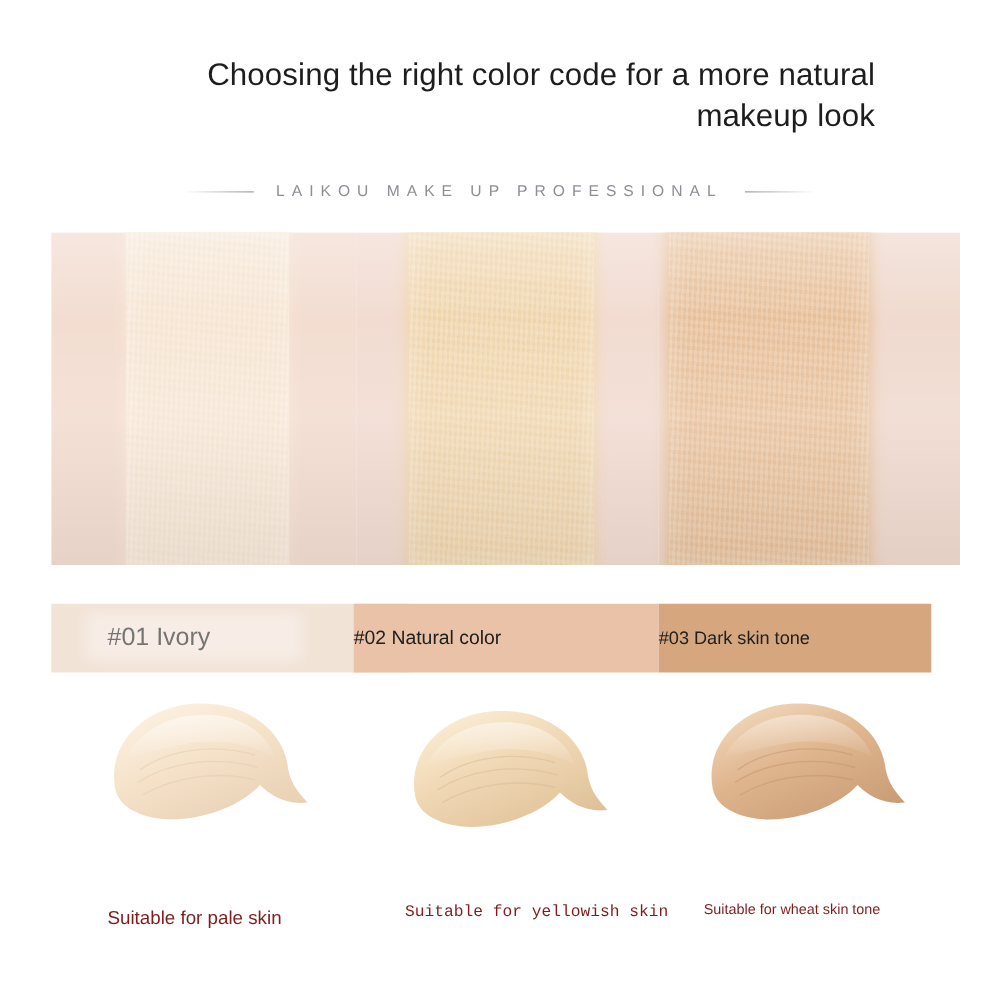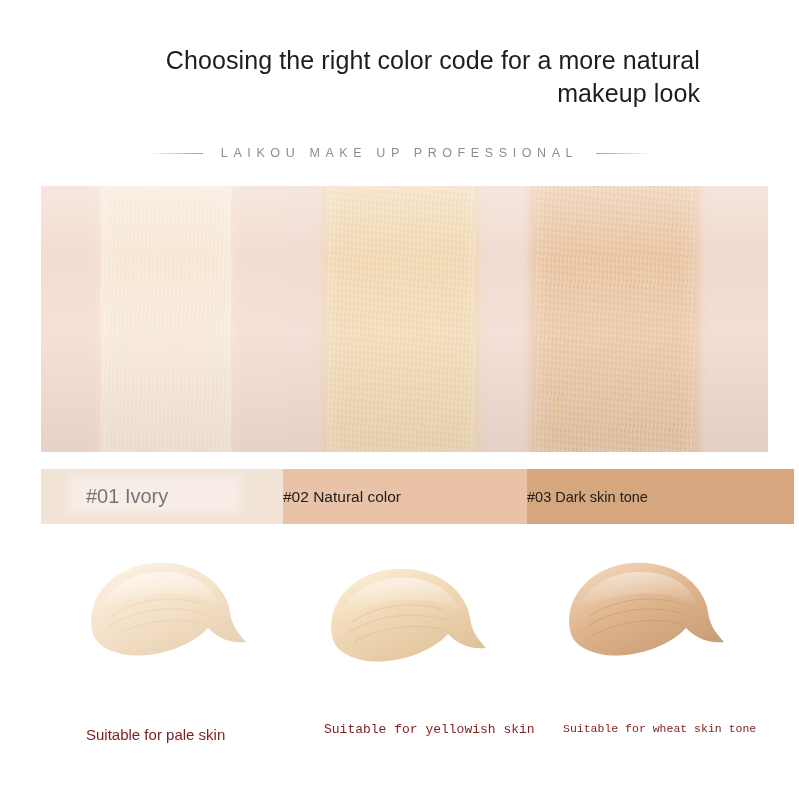--- a/index.html
+++ b/index.html
@@ -107,21 +107,21 @@
     position: absolute;
     inset: 0;
     background: linear-gradient(180deg, rgba(255,255,255,.30) 0%, rgba(255,255,255,0) 26%,
                 rgba(255,255,255,.12) 55%, rgba(0,0,0,.05) 100%);
   }
 
   
   .label-bar {
     position: absolute;
     left: 41px;
-    top: 469px;
+    top: 483px;
     width: 727px;
     height: 55px;
     border-radius: 19px;
   }
   .label-cell {
     position: absolute;
     top: 0;
     height: 100%;
     display: flex;
     align-items: center;
@@ -165,21 +165,21 @@
   .dollop svg { width: 100%; height: 100%; display: block; }
 
   
   .caption {
     position: absolute;
     color: #7f1d1d;
     white-space: nowrap;
   }
   .caption.c1 { left: 86px;  top: 726px; font-size: 15px; }
   .caption.c2 { left: 324px; top: 722px; font-size: 13px; font-family: Liberation Mono, monospace; }
-  .caption.c3 { left: 563px; top: 722px; font-size: 11.5px; font-family: Liberation Mono, monospace; }
+  .caption.c3 { left: 563px; top: 722px; font-size: 11.5px; }
 </style>
 </head>
 <body>
 
 <div class="headline">Choosing the right color code for a more natural makeup look</div>
 
 <div class="tagline-row">
   <span class="tag-rule"></span>
   <span class="tagline-text">LAIKOU MAKE UP PROFESSIONAL</span>
   <span class="tag-rule right"></span>
@@ -213,21 +213,21 @@
 </div>
 
 <div class="label-bar">
   <div class="label-cell first" id="lab0" style="left: 0px; width: 242px; background: rgb(242, 227, 215);">
     <div class="label-glow"></div>
     <span class="label-text">#01 Ivory</span>
   </div>
   <div class="label-cell second" id="lab1" style="left: 242px; width: 244px; background: rgb(233, 194, 167);">
     <span class="label-text">#02 Natural color</span>
   </div>
-  <div class="label-cell third" id="lab2" style="left: 486px; width: 267px; background: rgb(214, 167, 127);">
+  <div class="label-cell third" id="lab2" style="left: 486px; width: 218px; background: rgb(214, 167, 127);">
     <span class="label-text">#03 Dark skin tone</span>
   </div>
 </div>
 
 <div class="dollops">
 
   <div class="dollop" style="left:78px; top:16px;">
     <svg viewBox="0 0 170 115" xmlns="http://www.w3.org/2000/svg" aria-hidden="true">
       <defs>
         <linearGradient id="g0" x1="0.15" y1="0" x2="0.85" y2="1">

